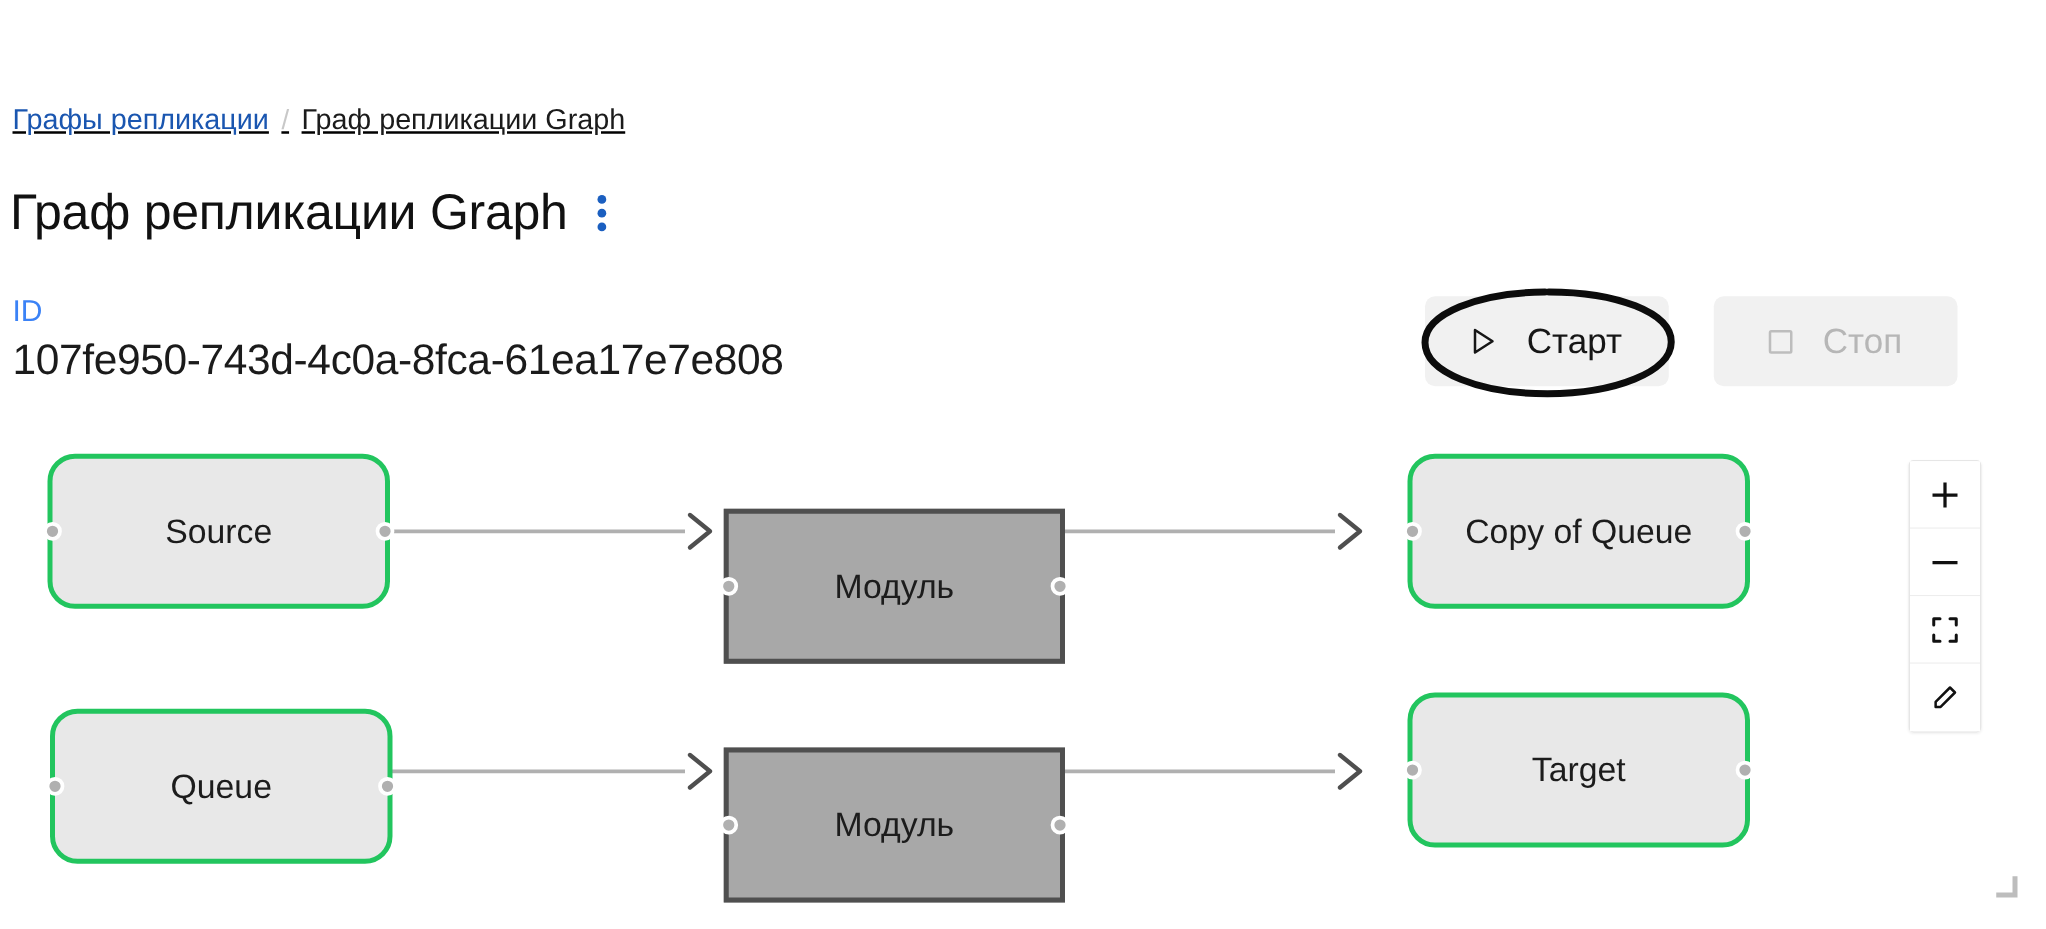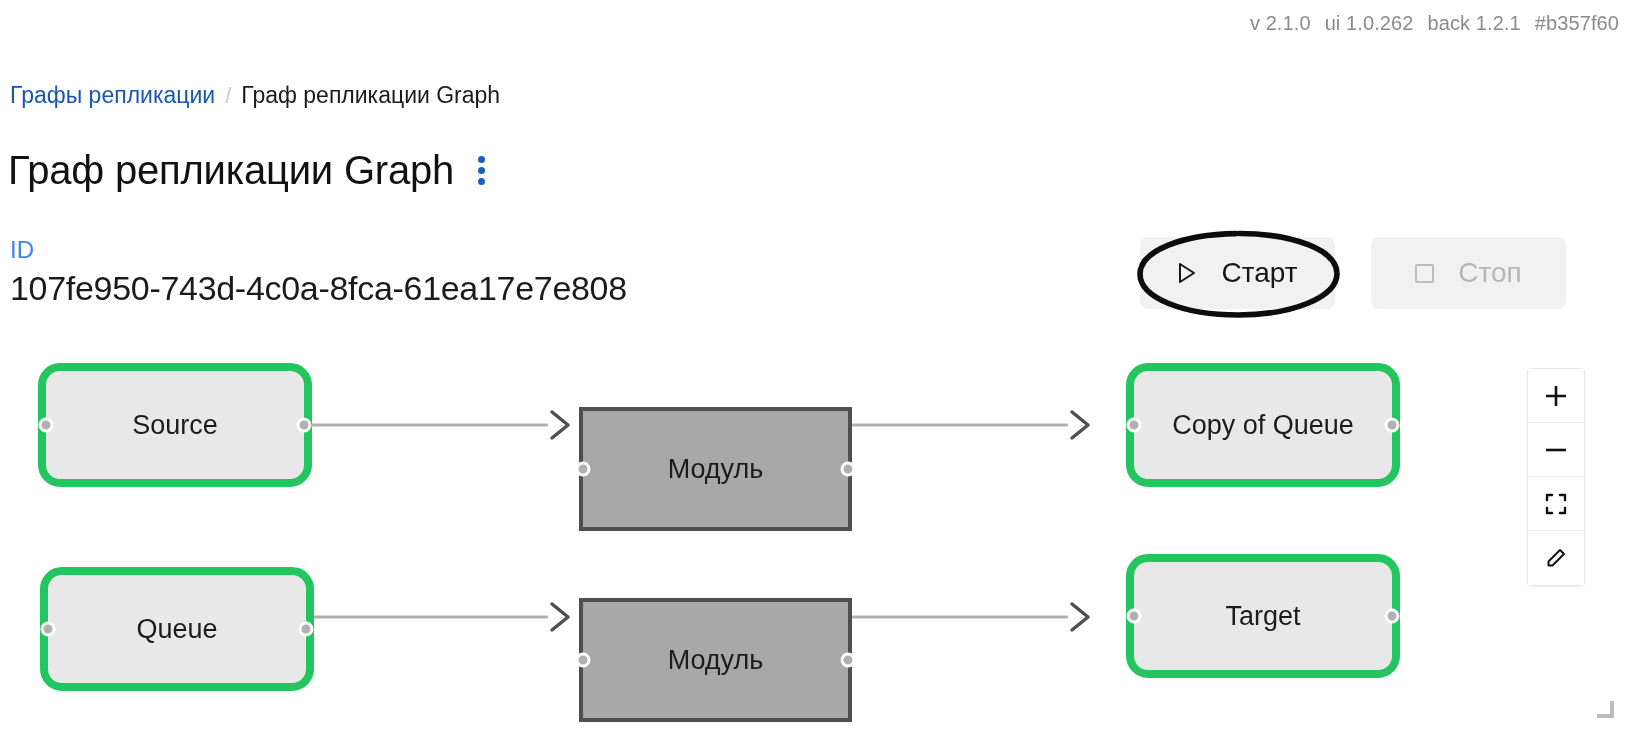--- a/index.html
+++ b/index.html
@@ -35,20 +35,21 @@
   
   .breadcrumb {
     position: absolute;
     top: 82px;
     left: 10px;
     display: flex;
     align-items: baseline;
     gap: 10px;
     font-size: 23px;
     white-space: nowrap;
+    text-decoration: underline;
   }
   .breadcrumb .crumb-link {
     color: #1A56B0;
     text-decoration: none;
     cursor: pointer;
   }
   .breadcrumb .crumb-sep {
     color: #c8c8c8;
     font-size: 22px;
   }
@@ -179,21 +180,21 @@
     align-items: center;
     justify-content: center;
     font-size: 27px;
     color: #1c1c1c;
     white-space: nowrap;
     cursor: pointer;
     user-select: none;
   }
   .node.endpoint {
     background: #e8e8e8;
-    border: 8px solid #22c55e;
+    border: 4px solid #22c55e;
     border-radius: 22px;
   }
   .node.module {
     background: #a8a8a8;
     border: 4px solid #4f4f4f;
     border-radius: 0;
     margin-top: 44px;
   }
 
   
@@ -256,26 +257,20 @@
     height: 20px;
     cursor: nwse-resize;
     z-index: 5;
   }
 </style>
 </head>
 <body>
 
 <div id="app">
 
-  <div class="version-bar">
-    <span>v 2.1.0</span>
-    <span>ui 1.0.262</span>
-    <span>back 1.2.1</span>
-    <span>#b357f60</span>
-  </div>
 
   <nav class="breadcrumb">
     <a class="crumb-link">Графы репликации</a>
     <span class="crumb-sep">/</span>
     <span class="crumb-current">Граф репликации Graph</span>
   </nav>
 
   <div class="title-row">
     <h1 class="page-title">Граф репликации Graph</h1>
     <span class="kebab">

